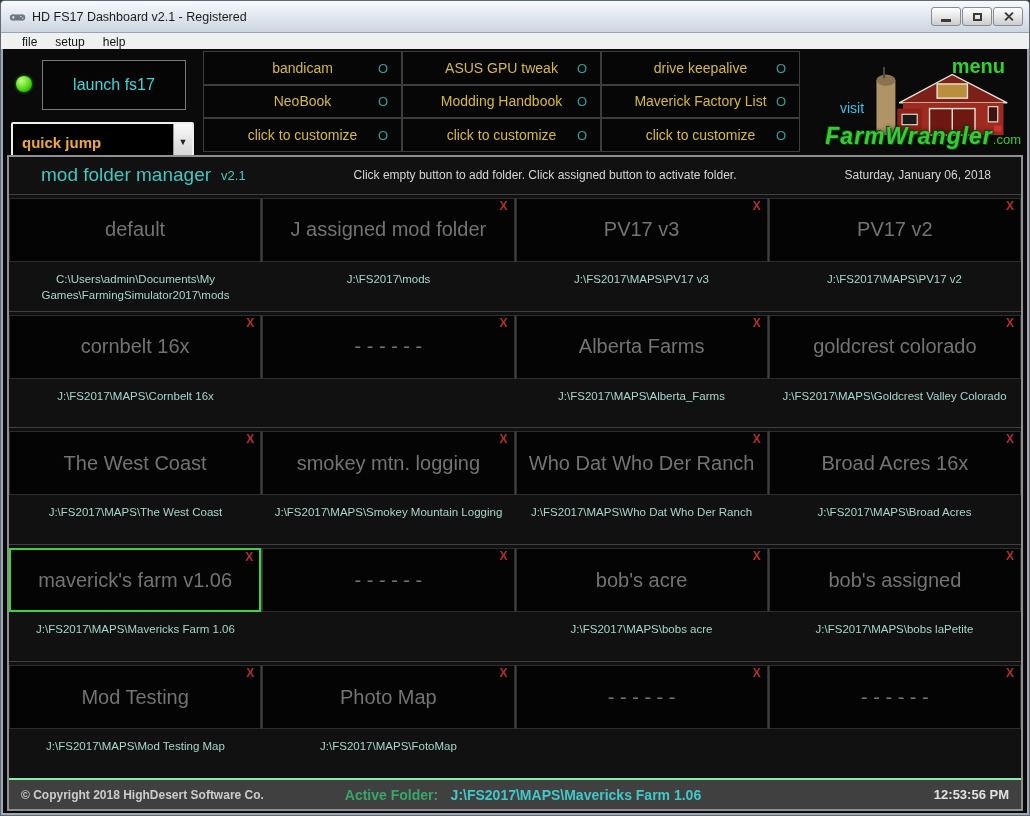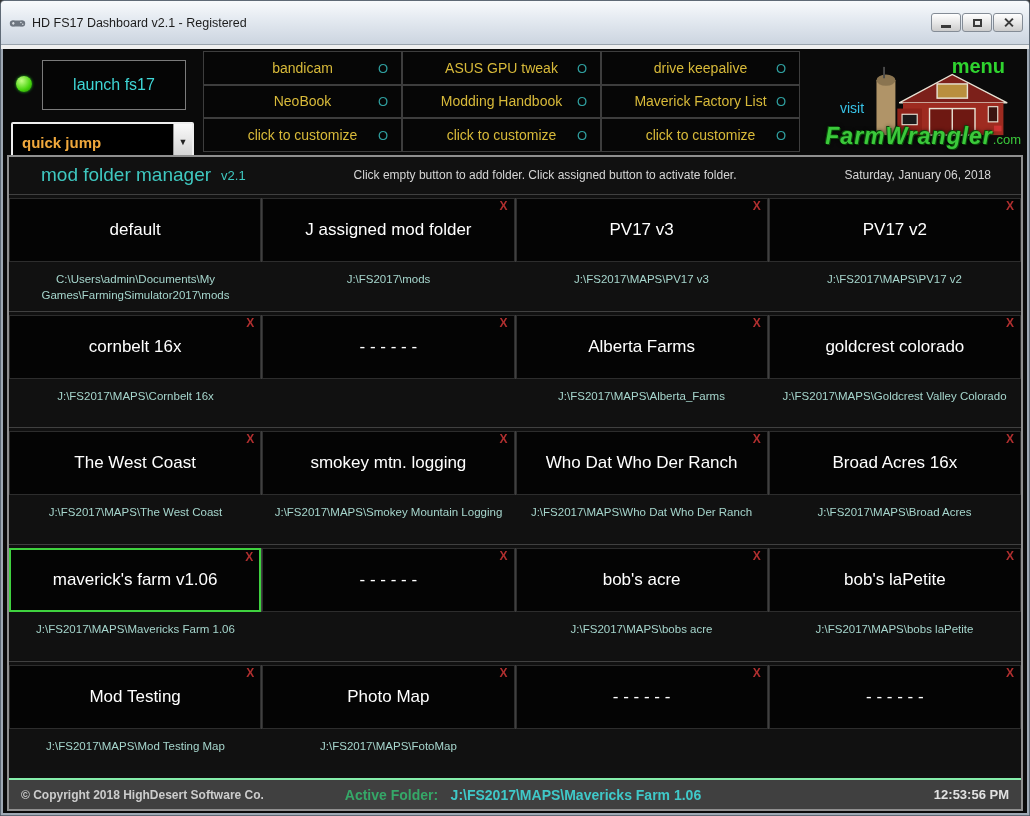--- a/index.html
+++ b/index.html
@@ -3,21 +3,21 @@
 <meta charset="utf-8">
 <style>
   * { box-sizing: border-box; margin: 0; padding: 0; }
   html,body { width:1030px; height:816px; background:#333; }
   body { font-family:"Liberation Sans", sans-serif; }
 
   .app { position:relative; width:1030px; height:816px; border:1px solid #5f6a76;
          border-radius:4px 4px 0 0; overflow:hidden; background:#0a0a0a; }
 
   
-  .titlebar { height:44px; background:linear-gradient(#f8fafc,#e3e9f0 45%,#ccd5e0);
+  .titlebar { height:32px; background:linear-gradient(#f8fafc,#e3e9f0 45%,#ccd5e0);
               display:flex; align-items:center; padding:0 6px; border-bottom:1px solid #9aa4ae; }
   .app-icon { width:17px; height:14px; margin:0 6px 0 2px; }
   .title-text { font-size:12.5px; color:#1c1c1c; }
   .win-controls { margin-left:auto; display:flex; gap:1px; padding-top:0; }
   .win-btn { width:30px; height:19px; background:linear-gradient(#ffffff,#e8e8e8 50%,#cccccc);
              border:1px solid #848c96; border-radius:3px; display:flex; align-items:center;
              justify-content:center; cursor:pointer; }
   .glyph-min { width:10px; height:3px; background:#3a3a3a; margin-top:8px; }
   .glyph-max { width:9px; height:8px; border:2px solid #3a3a3a; }
   .glyph-close { position:relative; width:11px; height:11px; }
@@ -80,21 +80,21 @@
   .fm-date { color:#d6d6d6; font-size:12px; margin-right:30px; }
 
   .fm-group { border-top:1px solid #404040; height:121px; }
   .fm-group:last-of-type { height:100px; }
   .btn-strip { display:flex; height:67px; padding-top:3px; }
   .fm-col { flex:1; position:relative; border-right:1px solid #404040; }
   .fm-col:last-child { border-right:none; }
   .folder-btn { position:absolute; inset:0 0 0 0; background:#040404; border:1px solid #2d2d2d;
                 display:flex; align-items:center; justify-content:center; cursor:pointer; }
   .folder-btn.active { border:2px solid #3fd23f; }
-  .fname { color:#ffffff; font-size:17px; }
+  .fname { color:#737373; font-size:20px; }
   .fx { position:absolute; top:1px; right:6px; color:#b02f2f; font-size:12px; font-weight:bold;
         cursor:pointer; line-height:1; }
   .path-strip { display:flex; }
   .fm-path { flex:1; text-align:center; color:#a6d6cd; font-size:11.5px; line-height:1.4;
              padding:9px 10px 0; overflow-wrap:break-word; }
 
   .fm-footer { margin-top:auto; height:32px; border-top:2px solid #86efac; display:flex;
                align-items:center; padding:0 12px; position:relative; background:#404040;font-weight:bold; }
   .copyright { color:#cccccc; font-size:12px; }
   .active-wrap { position:absolute; left:16px; right:0; text-align:center; }
@@ -339,21 +339,21 @@
             </div>
           <div class="fm-col">
               <div class="folder-btn">
             <span class="fx">X</span>
             <span class="fname">bob's acre</span>
               </div>
             </div>
           <div class="fm-col">
               <div class="folder-btn">
             <span class="fx">X</span>
-            <span class="fname">bob's laPetite</span>
+            <span class="fname">bob's assigned</span>
               </div>
             </div>
         </div>
         <div class="path-strip">
           <div class="fm-path">J:\FS2017\MAPS\Mavericks Farm 1.06</div>
           <div class="fm-path"></div>
           <div class="fm-path">J:\FS2017\MAPS\bobs acre</div>
           <div class="fm-path">J:\FS2017\MAPS\bobs laPetite</div>
         </div>
       </div>

